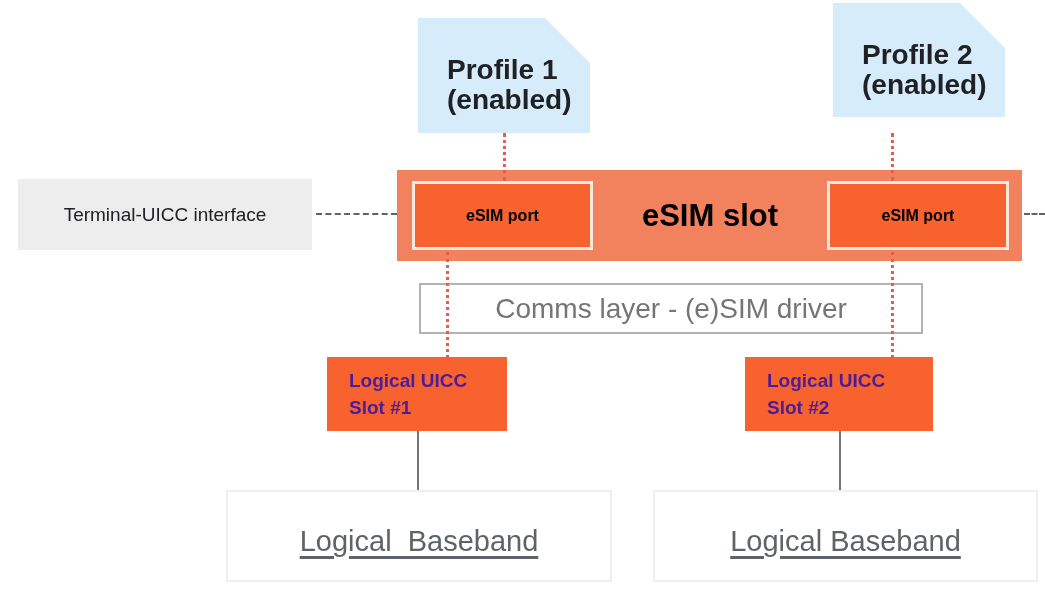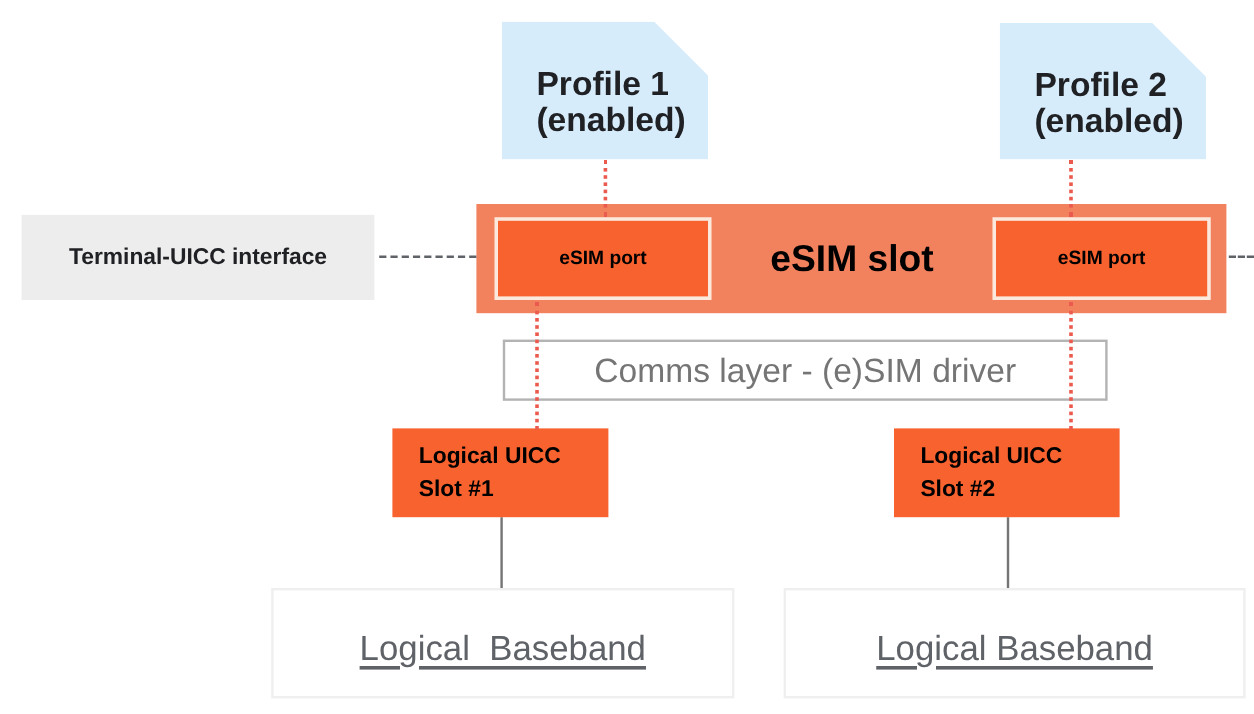--- a/index.html
+++ b/index.html
@@ -39,21 +39,21 @@
     font-size: 28px;
     line-height: 30px;
     padding: 37px 0 0 29px;
     z-index: 2;
   }
 
   
   .terminal-box {
     background: var(--terminal-fill);
     color: var(--text-dark);
-    font-weight: bold;
+    font-weight: normal;
     font-size: 19px;
     display: flex;
     align-items: center;
     justify-content: center;
     z-index: 2;
   }
 
   
   .slot-bar { background: var(--slot-fill); z-index: 1; }
   .slot-label {
@@ -85,21 +85,21 @@
     align-items: center;
     justify-content: center;
     color: var(--text-gray);
     font-size: 28px;
     z-index: 1;
   }
 
   
   .uicc-box {
     background: var(--uicc-fill);
-    color: #000000;
+    color: #4c1d95;
     font-weight: bold;
     font-size: 19px;
     line-height: 27px;
     padding: 10px 0 16px 22px;
     z-index: 2;
   }
 
   
   .baseband-box {
     background: #ffffff;
@@ -127,21 +127,21 @@
 </head>
 <body>
 
 <div class="canvas">
 
   <div class="abs profile-card" style="left:418px; top:18px; width:172px; height:115px;">
     <div>Profile 1</div>
     <div>(enabled)</div>
   </div>
 
-  <div class="abs profile-card" style="left:833px; top:19px; width:172px; height:114px;">
+  <div class="abs profile-card" style="left:833px; top:3px; width:172px; height:114px;">
     <div>Profile 2</div>
     <div>(enabled)</div>
   </div>
 
   <div class="abs dotted-v" style="left:503px; top:133px; height:48px;"></div>
   <div class="abs dotted-v" style="left:891px; top:133px; height:48px;"></div>
 
   <div class="abs terminal-box" style="left:18px; top:179px; width:294px; height:71px;">
     <span>Terminal-UICC interface</span>
   </div>

